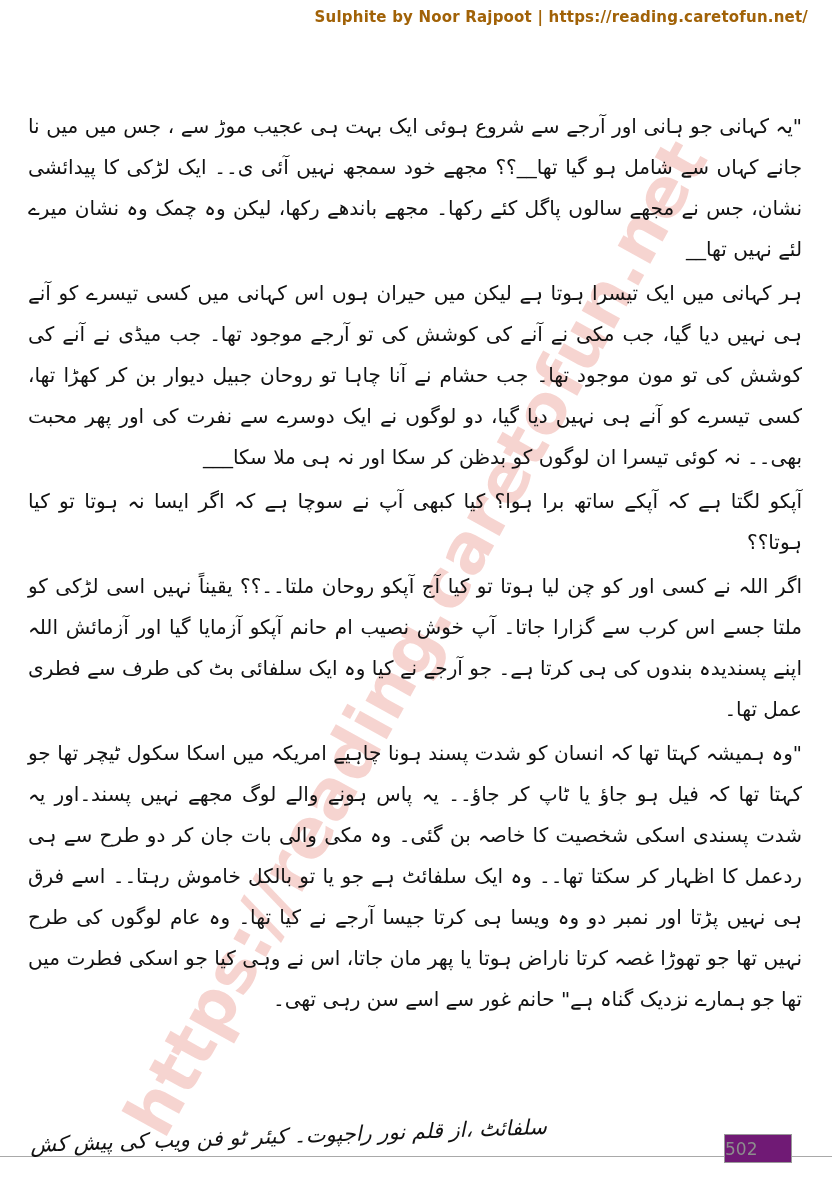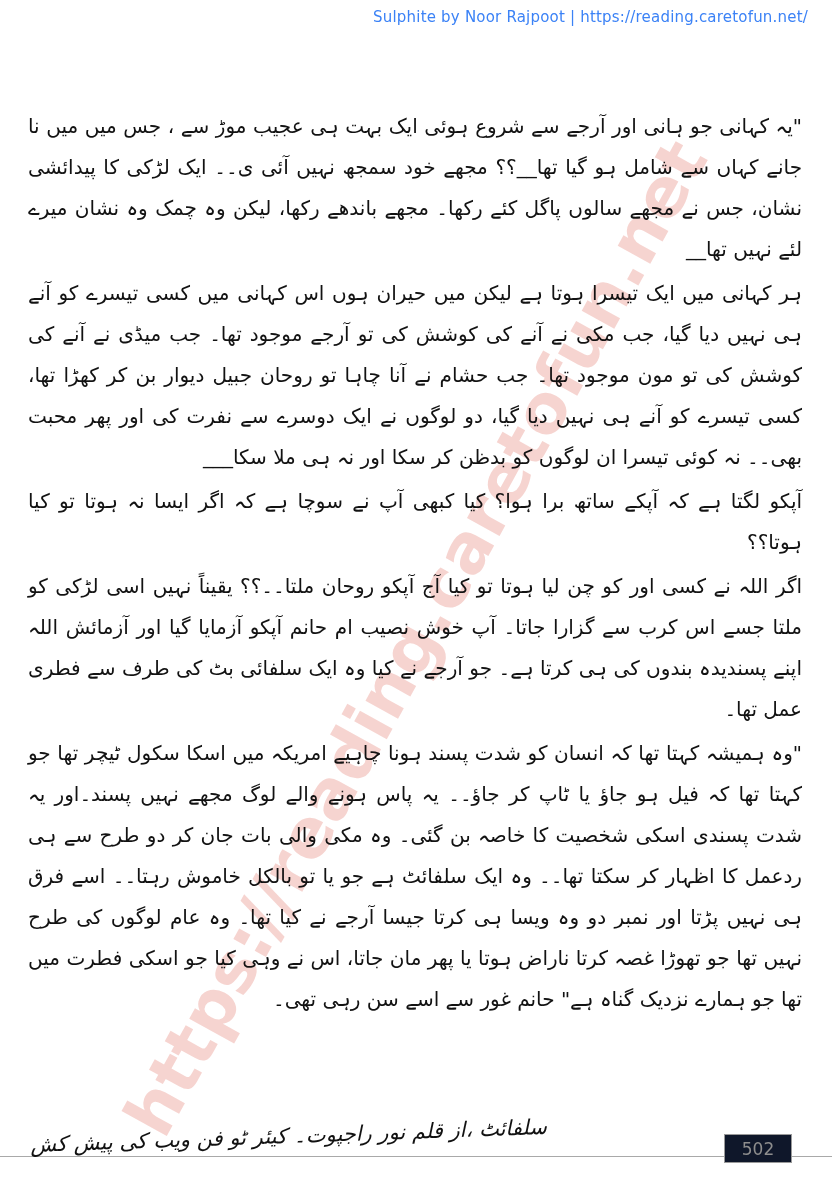--- a/index.html
+++ b/index.html
@@ -7,22 +7,22 @@
     position:relative;
     width:832px;height:1182px;
     margin:0 auto;
     background:#ffffff;
     overflow:hidden;
     font-family:"DejaVu Sans", sans-serif;
   }
   
   .header-line{
     position:absolute;top:8px;right:24px;
-    font-size:15px;font-weight:400;
-    color:#3b82f6;
+    font-size:15px;font-weight:700;
+    color:#a16207;
     font-family:"DejaVu Sans", sans-serif;
     letter-spacing:.2px;
     z-index:3;
   }
   
   .watermark{
     position:absolute;
     left:50%;top:54%;
     transform:translate(-50%,-50%) rotate(-61deg);
     transform-origin:center center;
@@ -61,23 +61,23 @@
     transform:rotate(-2deg);
     font-size:21px;
     color:#111;
     z-index:3;
     font-family:"DejaVu Sans", sans-serif;
     white-space:nowrap;
   }
   .page-number-box{
     position:absolute;left:724px;top:1134px;
     width:66px;height:27px;
-    background:#0f172a;
+    background:#701a75;
     border:1px solid #9a9a9a;
-    display:flex;align-items:center;justify-content:center;
+    display:flex;align-items:center;justify-content:flex-start;
     z-index:3;
   }
   .page-number{
     font-size:17px;color:#8d8d8d;
     font-family:"DejaVu Sans", sans-serif;
   }
 </style>
 </head>
 <body>
 

